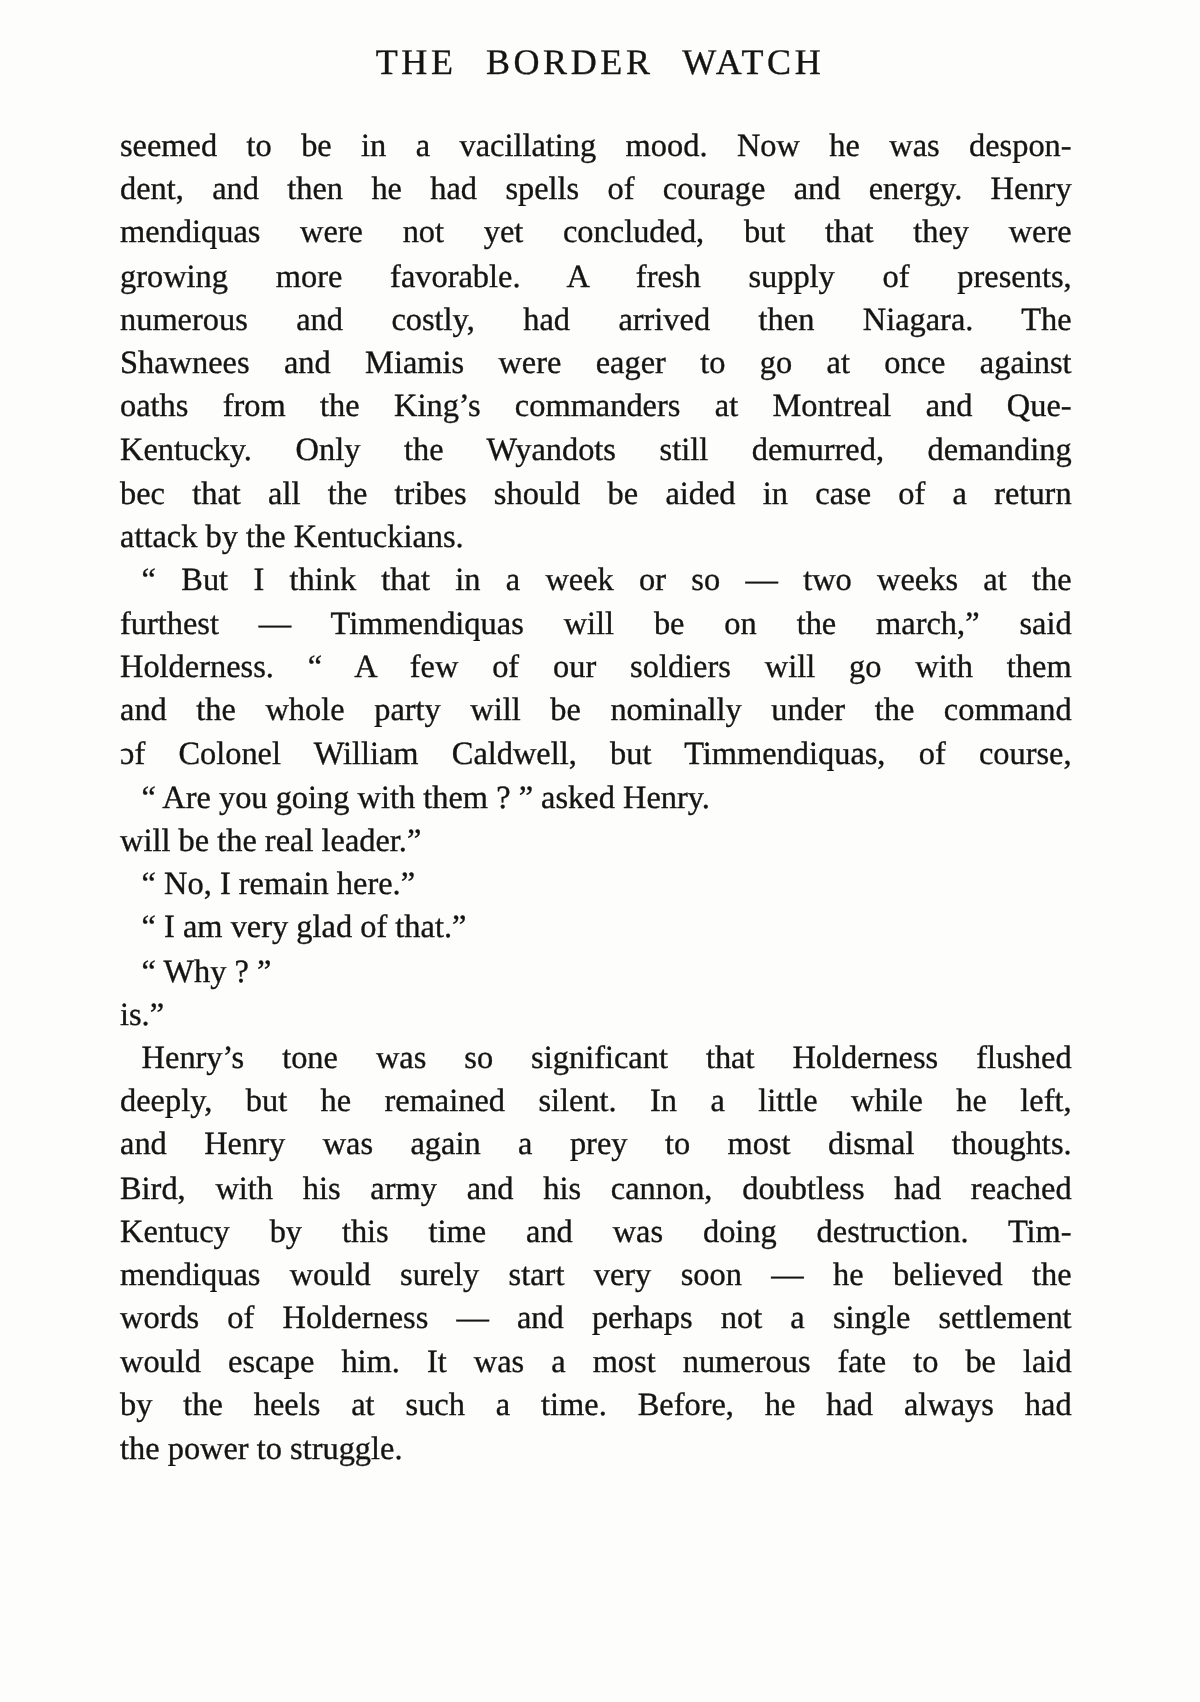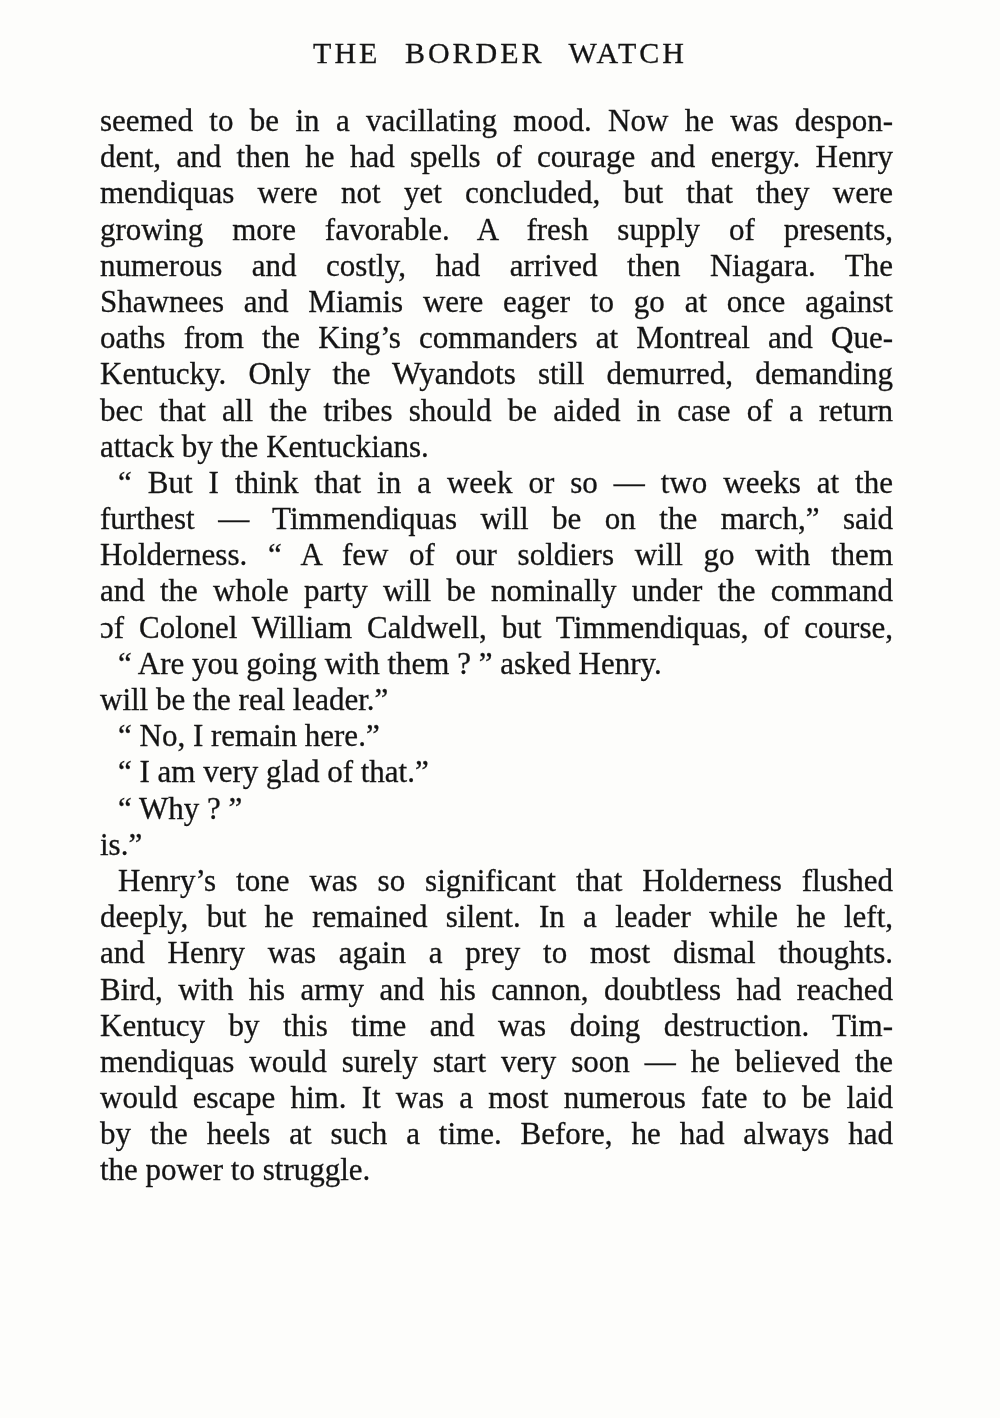--- a/index.html
+++ b/index.html
@@ -19,21 +19,21 @@
     font-size: 30px;
     letter-spacing: 3px;
     word-spacing: 14px;
     font-weight: normal;
     white-space: nowrap;
   }
   .body-text {
     margin: 33px 107px 0 100px;
   }
   .line {
-    font-size: 31px;
+    font-size: 27px;
     line-height: 36.2px;
     height: 36.2px;
     text-align: justify;
     text-align-last: justify;
     white-space: normal;
   }
   .line.last {
     text-align: center;
     text-align-last: left;
   }
@@ -62,22 +62,23 @@
     <div class="line">Holderness.  “ A few of our soldiers will go with them</div>
     <div class="line">and the whole party will be nominally under the command</div>
     <div class="line">ɔf Colonel William Caldwell, but Timmendiquas, of course,</div>
     <div class="line last ind">“ Are you going with them ? ” asked Henry.</div>
     <div class="line last">will be the real leader.”</div>
     <div class="line last ind">“ No, I remain here.”</div>
     <div class="line last ind">“ I am very glad of that.”</div>
     <div class="line last ind">“ Why ? ”</div>
     <div class="line last">is.”</div>
     <div class="line ind">Henry’s tone was so significant that Holderness flushed</div>
-    <div class="line">deeply, but he remained silent.  In a leader while he left,</div>
+    <div class="line">deeply, but he remained silent.  In a little while he left,</div>
     <div class="line">and Henry was again a prey to most dismal thoughts.</div>
     <div class="line">Bird, with his army and his cannon, doubtless had reached</div>
     <div class="line">Kentucy by this time and was doing destruction.  Tim-</div>
     <div class="line">mendiquas would surely start very soon — he believed the</div>
+    <div class="line">words of Holderness — and perhaps not a single settlement</div>
     <div class="line">would escape him.  It was a most numerous fate to be laid</div>
     <div class="line">by the heels at such a time.  Before, he had always had</div>
     <div class="line last">the power to struggle.</div>
   </div>
 </div>
 
 </body></html>

